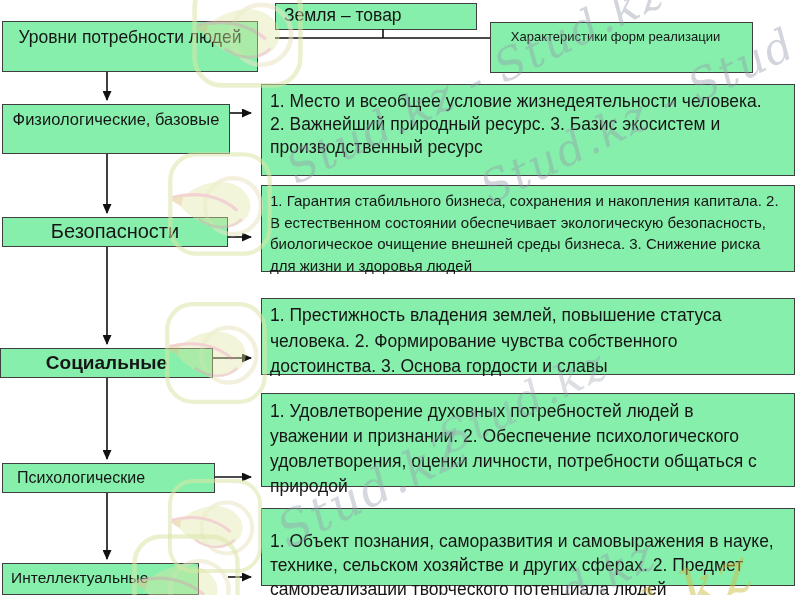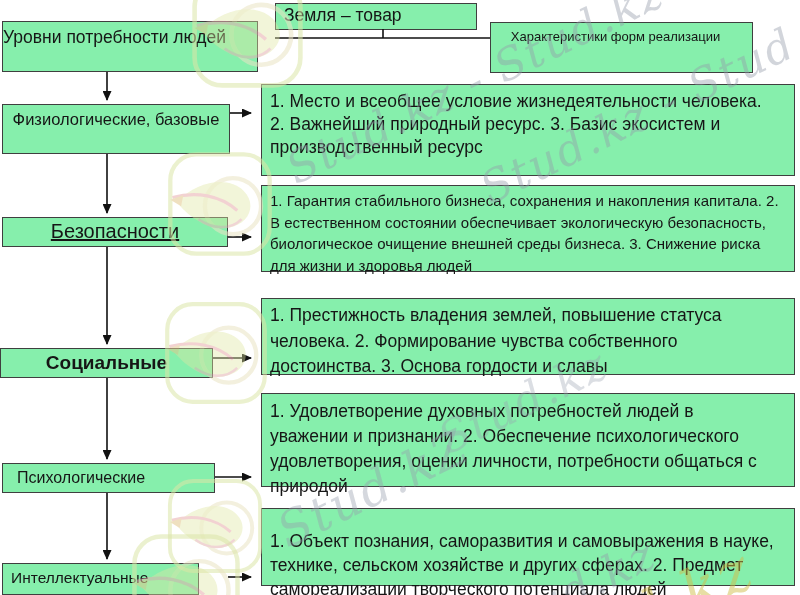--- a/index.html
+++ b/index.html
@@ -5,24 +5,24 @@
   html,body{margin:0;padding:0;background:#ffffff;}
   #canvas{
     position:relative;width:800px;height:595px;background:#ffffff;
     overflow:hidden;font-family:"Liberation Sans",sans-serif;color:#161616;
   }
   .box{
     position:absolute;background:#86efac;border:1.6px solid #3f3f3f;
     box-sizing:border-box;color:#161616;
   }
   #box-zemlya {left:275px;top:3px;width:202px;height:27px;font-size:17.5px;line-height:23px;padding-left:8px;}
-  #box-levels {left:2px;top:21px;width:256px;height:51px;font-size:17.5px;padding-top:5px;}
+  #box-levels {left:2px;top:21px;width:256px;height:51px;font-size:17.5px;text-align:center;padding-top:5px;}
   #box-forms  {left:490px;top:22px;width:263px;height:51px;font-size:13px;line-height:22px;text-align:center;padding:3px 28px 0 16px;}
   #box-l0 {left:2px;top:104px;width:228px;height:50px;font-size:16.5px;text-align:center;padding-top:5px;}
-  #box-l1 {left:2px;top:217px;width:226px;height:30px;font-size:20px;text-align:center;line-height:27px;text-decoration:underline;}
+  #box-l1 {left:2px;top:217px;width:226px;height:30px;font-size:20px;text-align:center;line-height:27px;}
   #box-l2 {left:0px;top:348px;width:213px;height:30px;font-size:19px;text-align:center;line-height:27px;font-weight:bold;}
   #box-l3 {left:2px;top:463px;width:213px;height:30px;font-size:16px;padding-left:14px;line-height:27px;}
   #box-l4 {left:2px;top:563px;width:197px;height:32px;font-size:15.5px;padding-left:8px;line-height:28px;}
   #box-r0 {left:261px;top:84px; width:534px;height:92px;font-size:17.5px;line-height:23px;  padding:5px 18px 0 8px;}
   #box-r1 {left:261px;top:185px;width:534px;height:87px;font-size:15px;  line-height:21.5px;padding:4px 10px 4px 8px;}
   #box-r2 {left:261px;top:298px;width:534px;height:77px;font-size:17.5px;line-height:25.5px;padding:4px 30px 20px 8px;}
   #box-r3 {left:261px;top:393px;width:534px;height:94px;font-size:17.5px;line-height:25px;  padding:5px 30px 4px 8px;}
   #box-r4 {left:261px;top:508px;width:534px;height:78px;font-size:17.5px;line-height:24px;  padding:20px 10px 4px 8px;}
   #connectors{position:absolute;left:0;top:0;z-index:3;pointer-events:none;}
   .wm-layer{position:absolute;left:0;top:0;width:800px;height:595px;z-index:4;pointer-events:none;}

